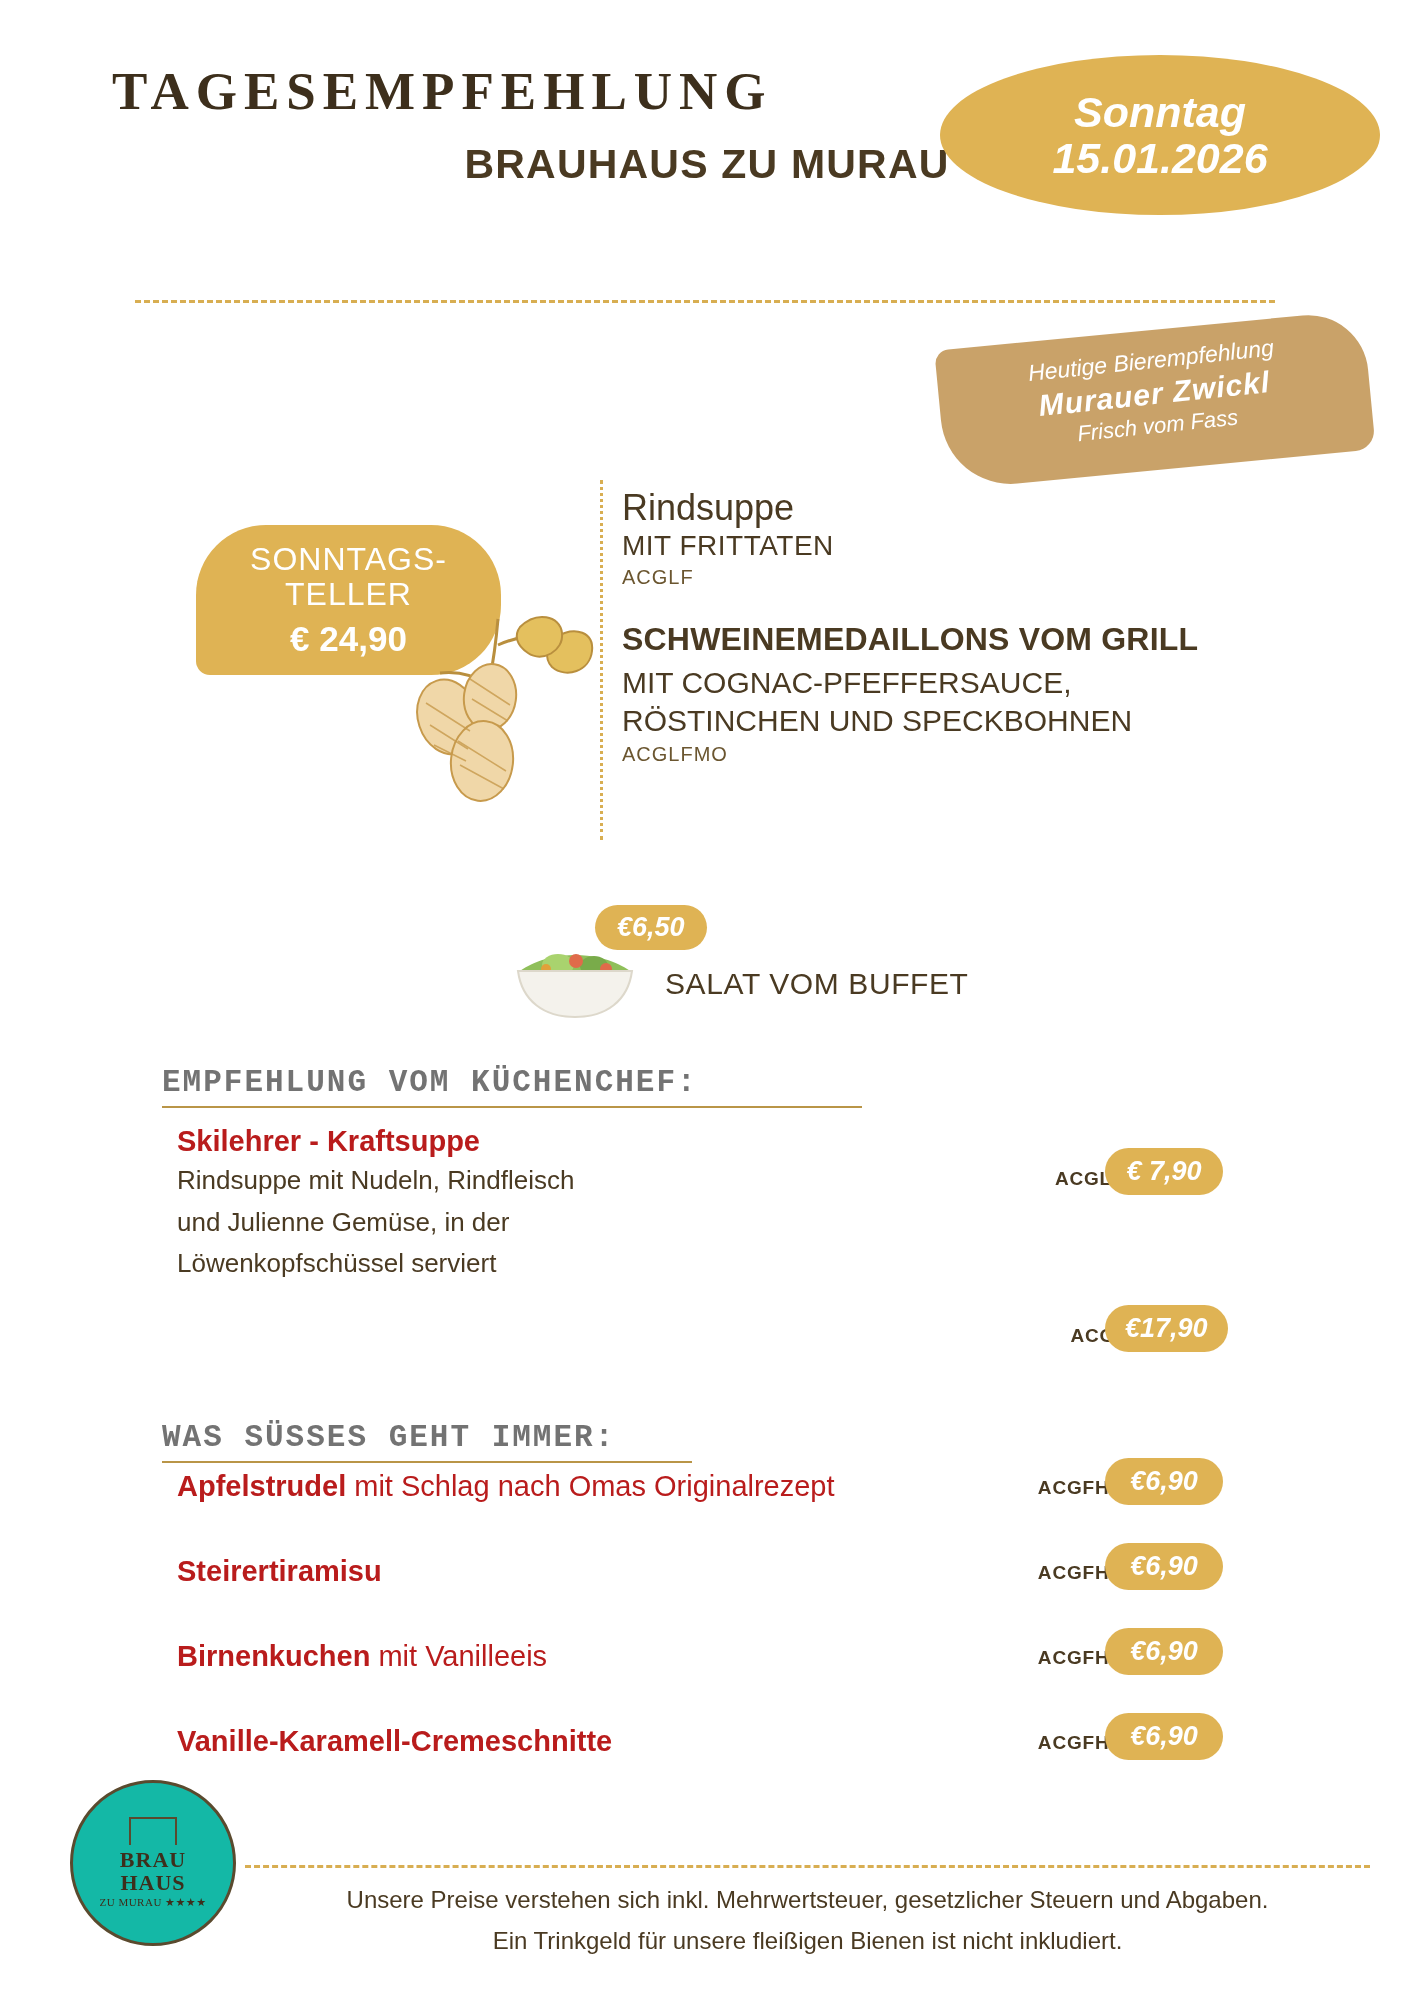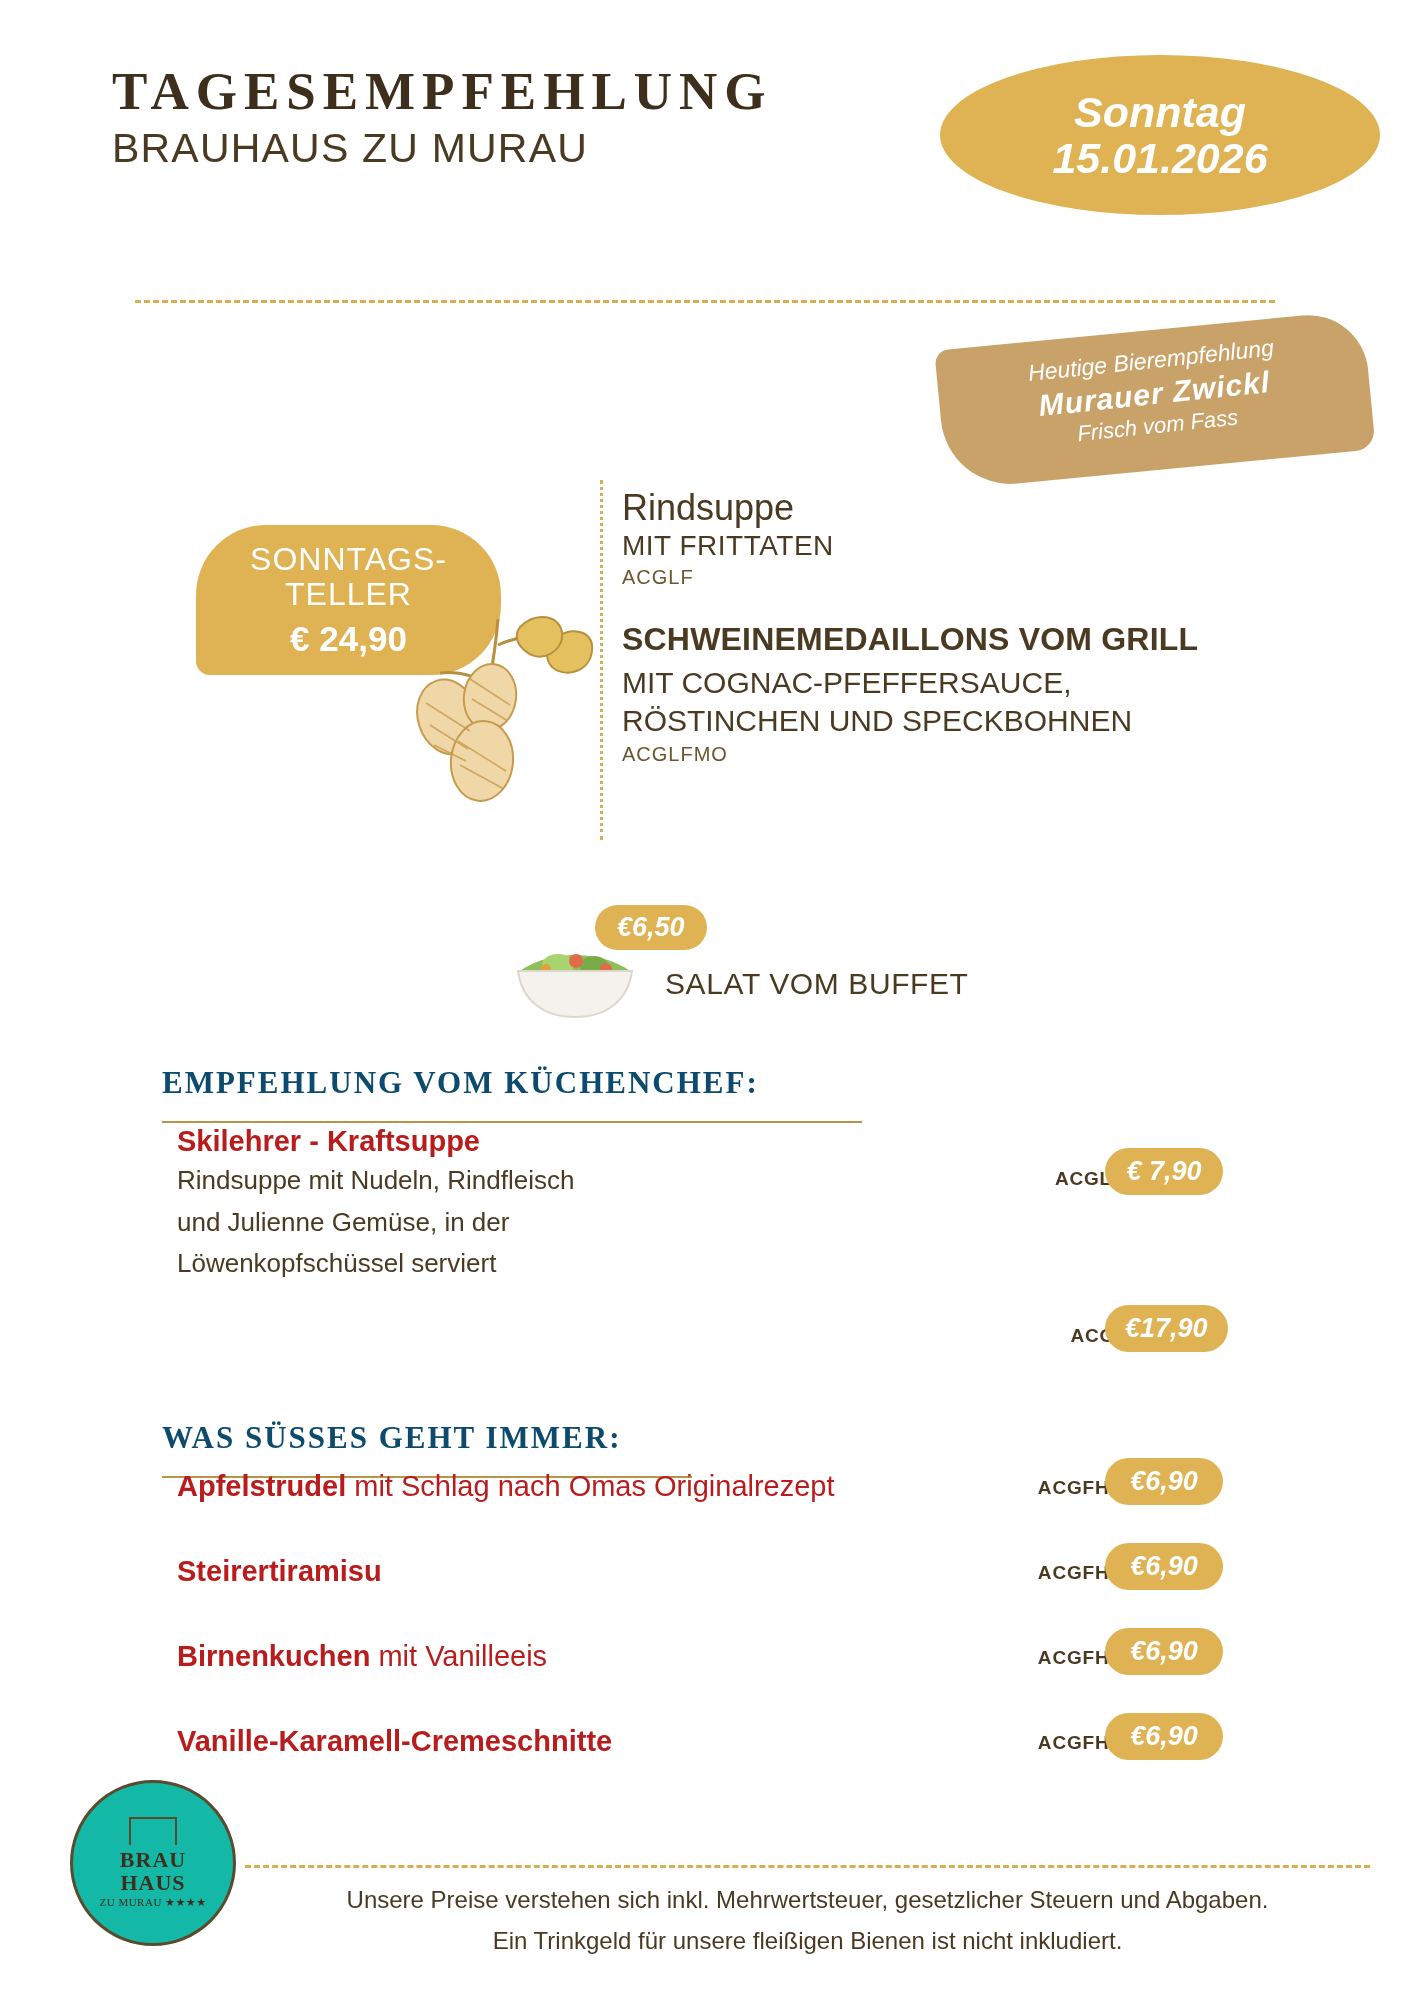--- a/index.html
+++ b/index.html
@@ -36,22 +36,23 @@
     font-weight: 700;
     color: #3d2f1c;
     margin: 0;
     line-height: 1.1;
   }
   .title-sub {
     font-family: "Liberation Sans", sans-serif;
     font-size: 41px;
     letter-spacing: 1.2px;
     color: #4a3a22;
-    margin: 5px 0 0 0;
-    font-weight: 400;
+    margin: 21px 0 0 0;
+    font-weight: 700;
+    text-align: center;
   }
 
   .date-badge {
     position: absolute;
     left: 940px;
     top: 55px;
     width: 440px;
     height: 160px;
     border-radius: 50%;
     background: #dfb354;
@@ -216,27 +217,27 @@
     left: 155px;
     top: 62px;
     font-size: 30px;
     letter-spacing: 0.6px;
     color: #4a3a22;
   }
 
   
   .section-head {
     position: absolute;
-    font-family: Liberation Serif, serif;
+    font-family: Liberation Mono, monospace;
     font-size: 31px;
     font-weight: 700;
     letter-spacing: 2px;
-    color: #0c4a6e;
+    color: #737373;
     border-bottom: 2px solid #c9a css;
-    padding-bottom: 20px;
+    padding-bottom: 6px;
   }
   .sec1 {
     left: 162px;
     top: 1065px;
     width: 700px;
     border-bottom: 2px solid #b99547;
   }
   .sec2 {
     left: 162px;
     top: 1420px;

